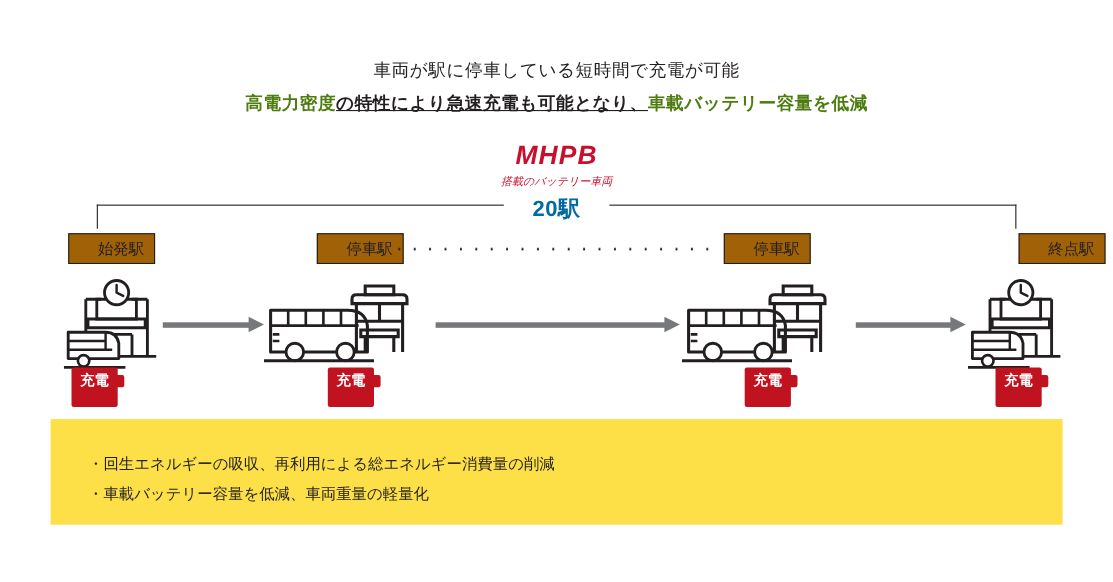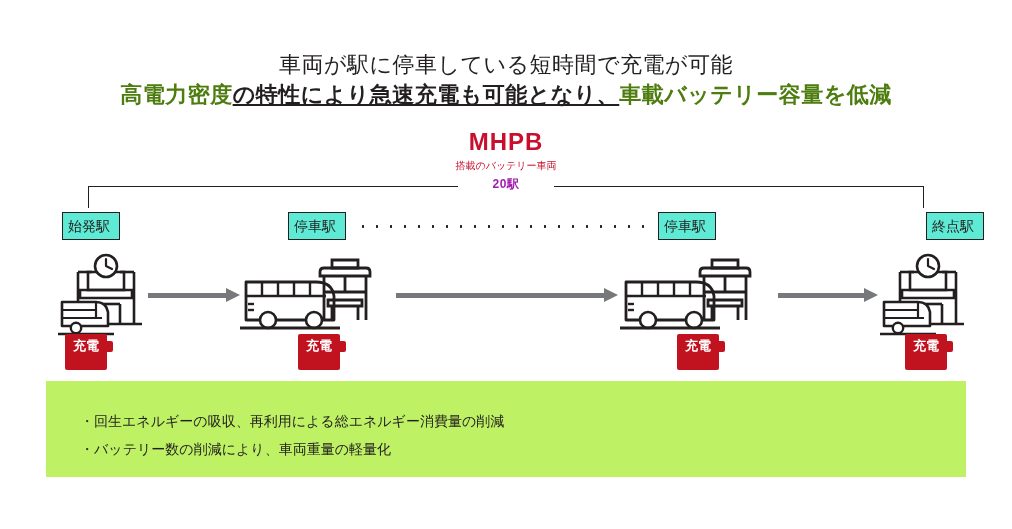--- a/index.html
+++ b/index.html
@@ -12,31 +12,31 @@
     color:#231f20;
   }
   .stage{position:relative;width:1012px;height:529px;}
 
   
   .headline{
     position:absolute;left:0;top:52px;width:1012px;
     text-align:center;
   }
   .headline .ln{
-    font-size:22px;line-height:26px;letter-spacing:.5px;
+    font-size:16px;line-height:26px;letter-spacing:.5px;
     white-space:nowrap;
   }
   .headline .ln1{font-weight:400;color:#231f20;}
   .headline .ln2{font-weight:700;margin-top:4px;}
   .red{color:#4d7c0f;}
   .blk{color:#231f20;text-decoration:underline;}
 
   
   .mhpb{
-    position:absolute;left:0;top:128px;width:1012px;text-align:center;
+    position:absolute;left:0;top:128px;width:1012px;text-align:center;font-style:italic;
   }
   .mhpb .m1{
     font-size:24px;font-weight:700;color:#c8102e;letter-spacing:1px;
     line-height:28px;
   }
   .mhpb .m2{
     font-size:10px;font-weight:400;color:#c8102e;line-height:18px;margin-top:1px;
   }
 
   
@@ -46,29 +46,29 @@
   }
   .bracket .bl-left{left:0;width:370px;}
   .bracket .bl-right{right:0;width:370px;}
   .bracket .tick{
     position:absolute;top:0;width:1px;height:22px;background:#231f20;
   }
   .bracket .tk-l{left:0;}
   .bracket .tk-r{right:0;}
   .bracket .blabel{
     position:absolute;left:0;right:0;top:-10px;text-align:center;
-    font-size:12px;font-weight:700;color:#a21caf;letter-spacing:.5px;
+    font-size:20px;font-weight:700;color:#0369a1;letter-spacing:.5px;
   }
 
   
   .stbox{
     position:absolute;top:212px;
-    border:1px solid #231f20;background:#5eead4;
+    border:1px solid #231f20;background:#a16207;
     font-size:14px;line-height:16px;
-    padding:5px 9px 6px 5px;
+    padding:5px 9px 6px 26px;
     white-space:nowrap;color:#231f20;
     box-sizing:border-box;height:28px;
   }
   .stbox.s1{left:62px;}
   .stbox.s2{left:288px;}
   .stbox.s3{left:658px;}
   .stbox.s4{left:926px;}
 
   
   .dots{
@@ -111,21 +111,21 @@
     background:#c1121f;border-radius:0 2px 2px 0;
   }
   .b1{left:65px;}
   .b2{left:298px;}
   .b3{left:677px;}
   .b4{left:905px;}
 
   
   .note{
     position:absolute;left:46px;top:381px;width:920px;height:96px;
-    background:#bef264;
+    background:#fde047;
   }
   .note ul{margin:0;padding:26px 0 0 34px;list-style:none;}
   .note li{
     font-size:14px;line-height:28px;color:#231f20;white-space:nowrap;
   }
 </style>
 </head>
 <body>
 
 <div class="stage">
@@ -311,17 +311,17 @@
     <span class="nub"></span>
   </div>
   <div class="badge b4">
     <span class="body">充電</span>
     <span class="nub"></span>
   </div>
 
   <div class="note">
     <ul>
       <li>・回生エネルギーの吸収、再利用による総エネルギー消費量の削減</li>
-      <li>・バッテリー数の削減により、車両重量の軽量化</li>
+      <li>・車載バッテリー容量を低減、車両重量の軽量化</li>
     </ul>
   </div>
 
 </div>
 
 </body></html>

